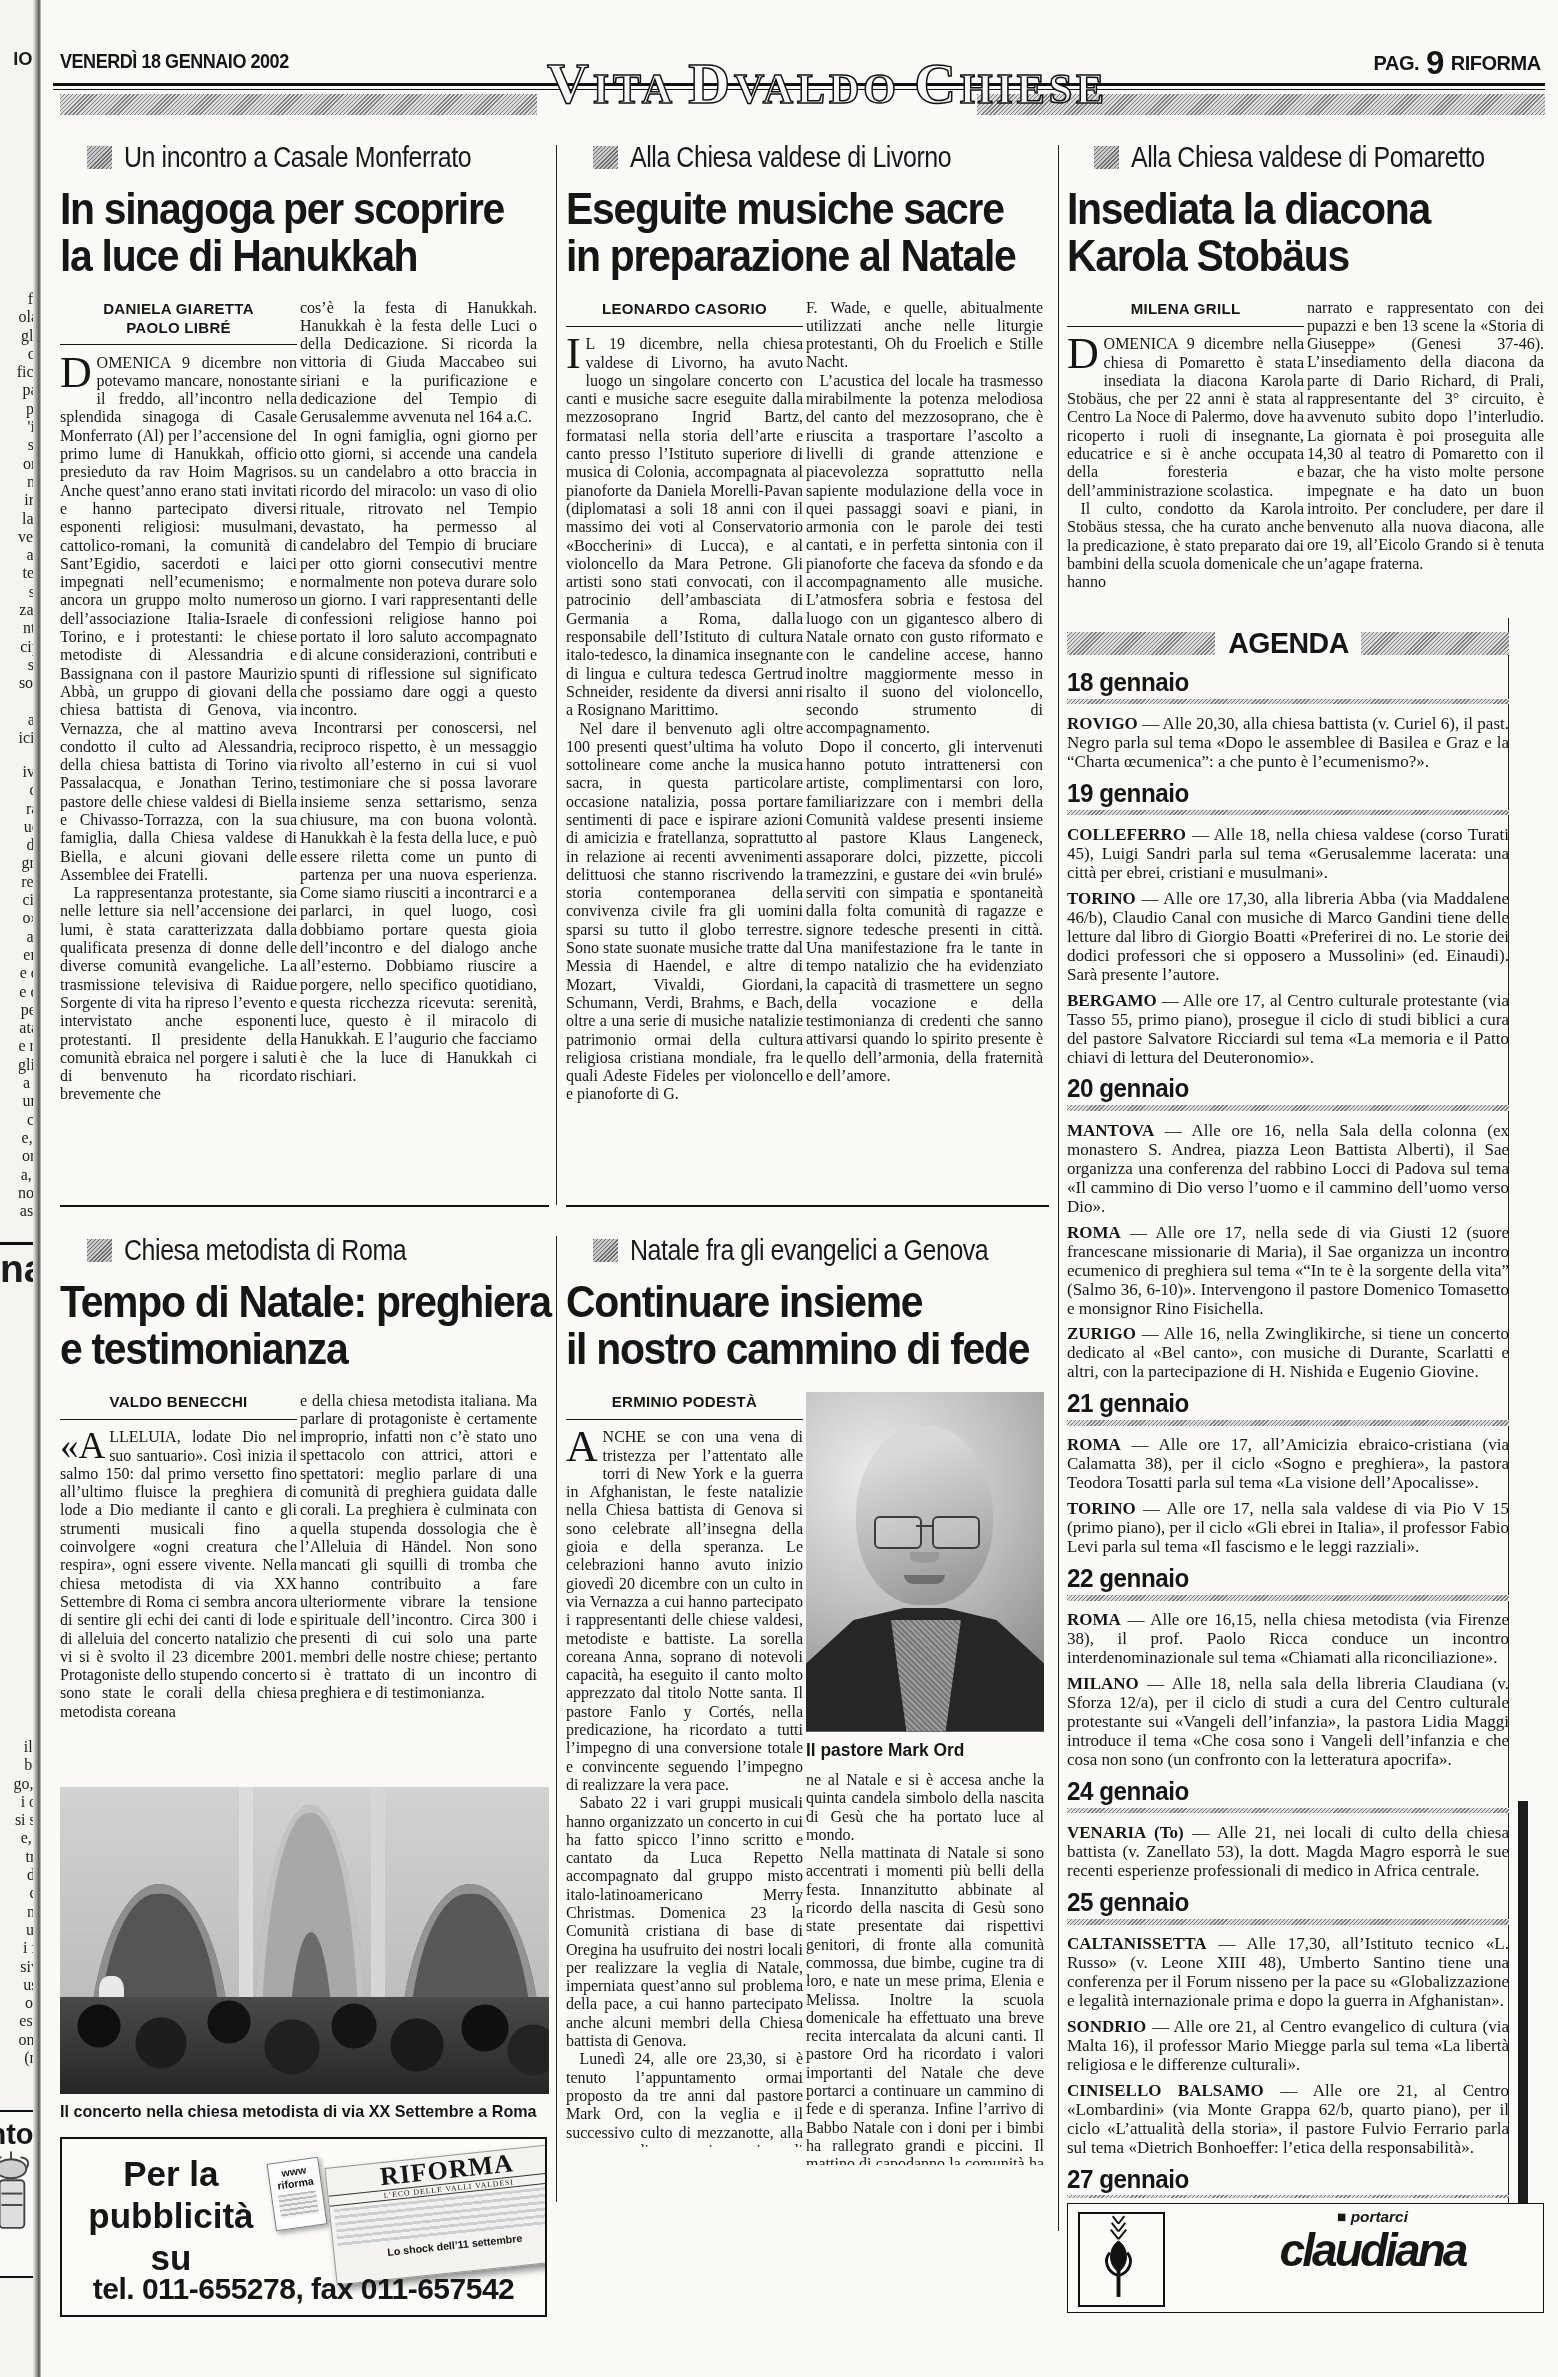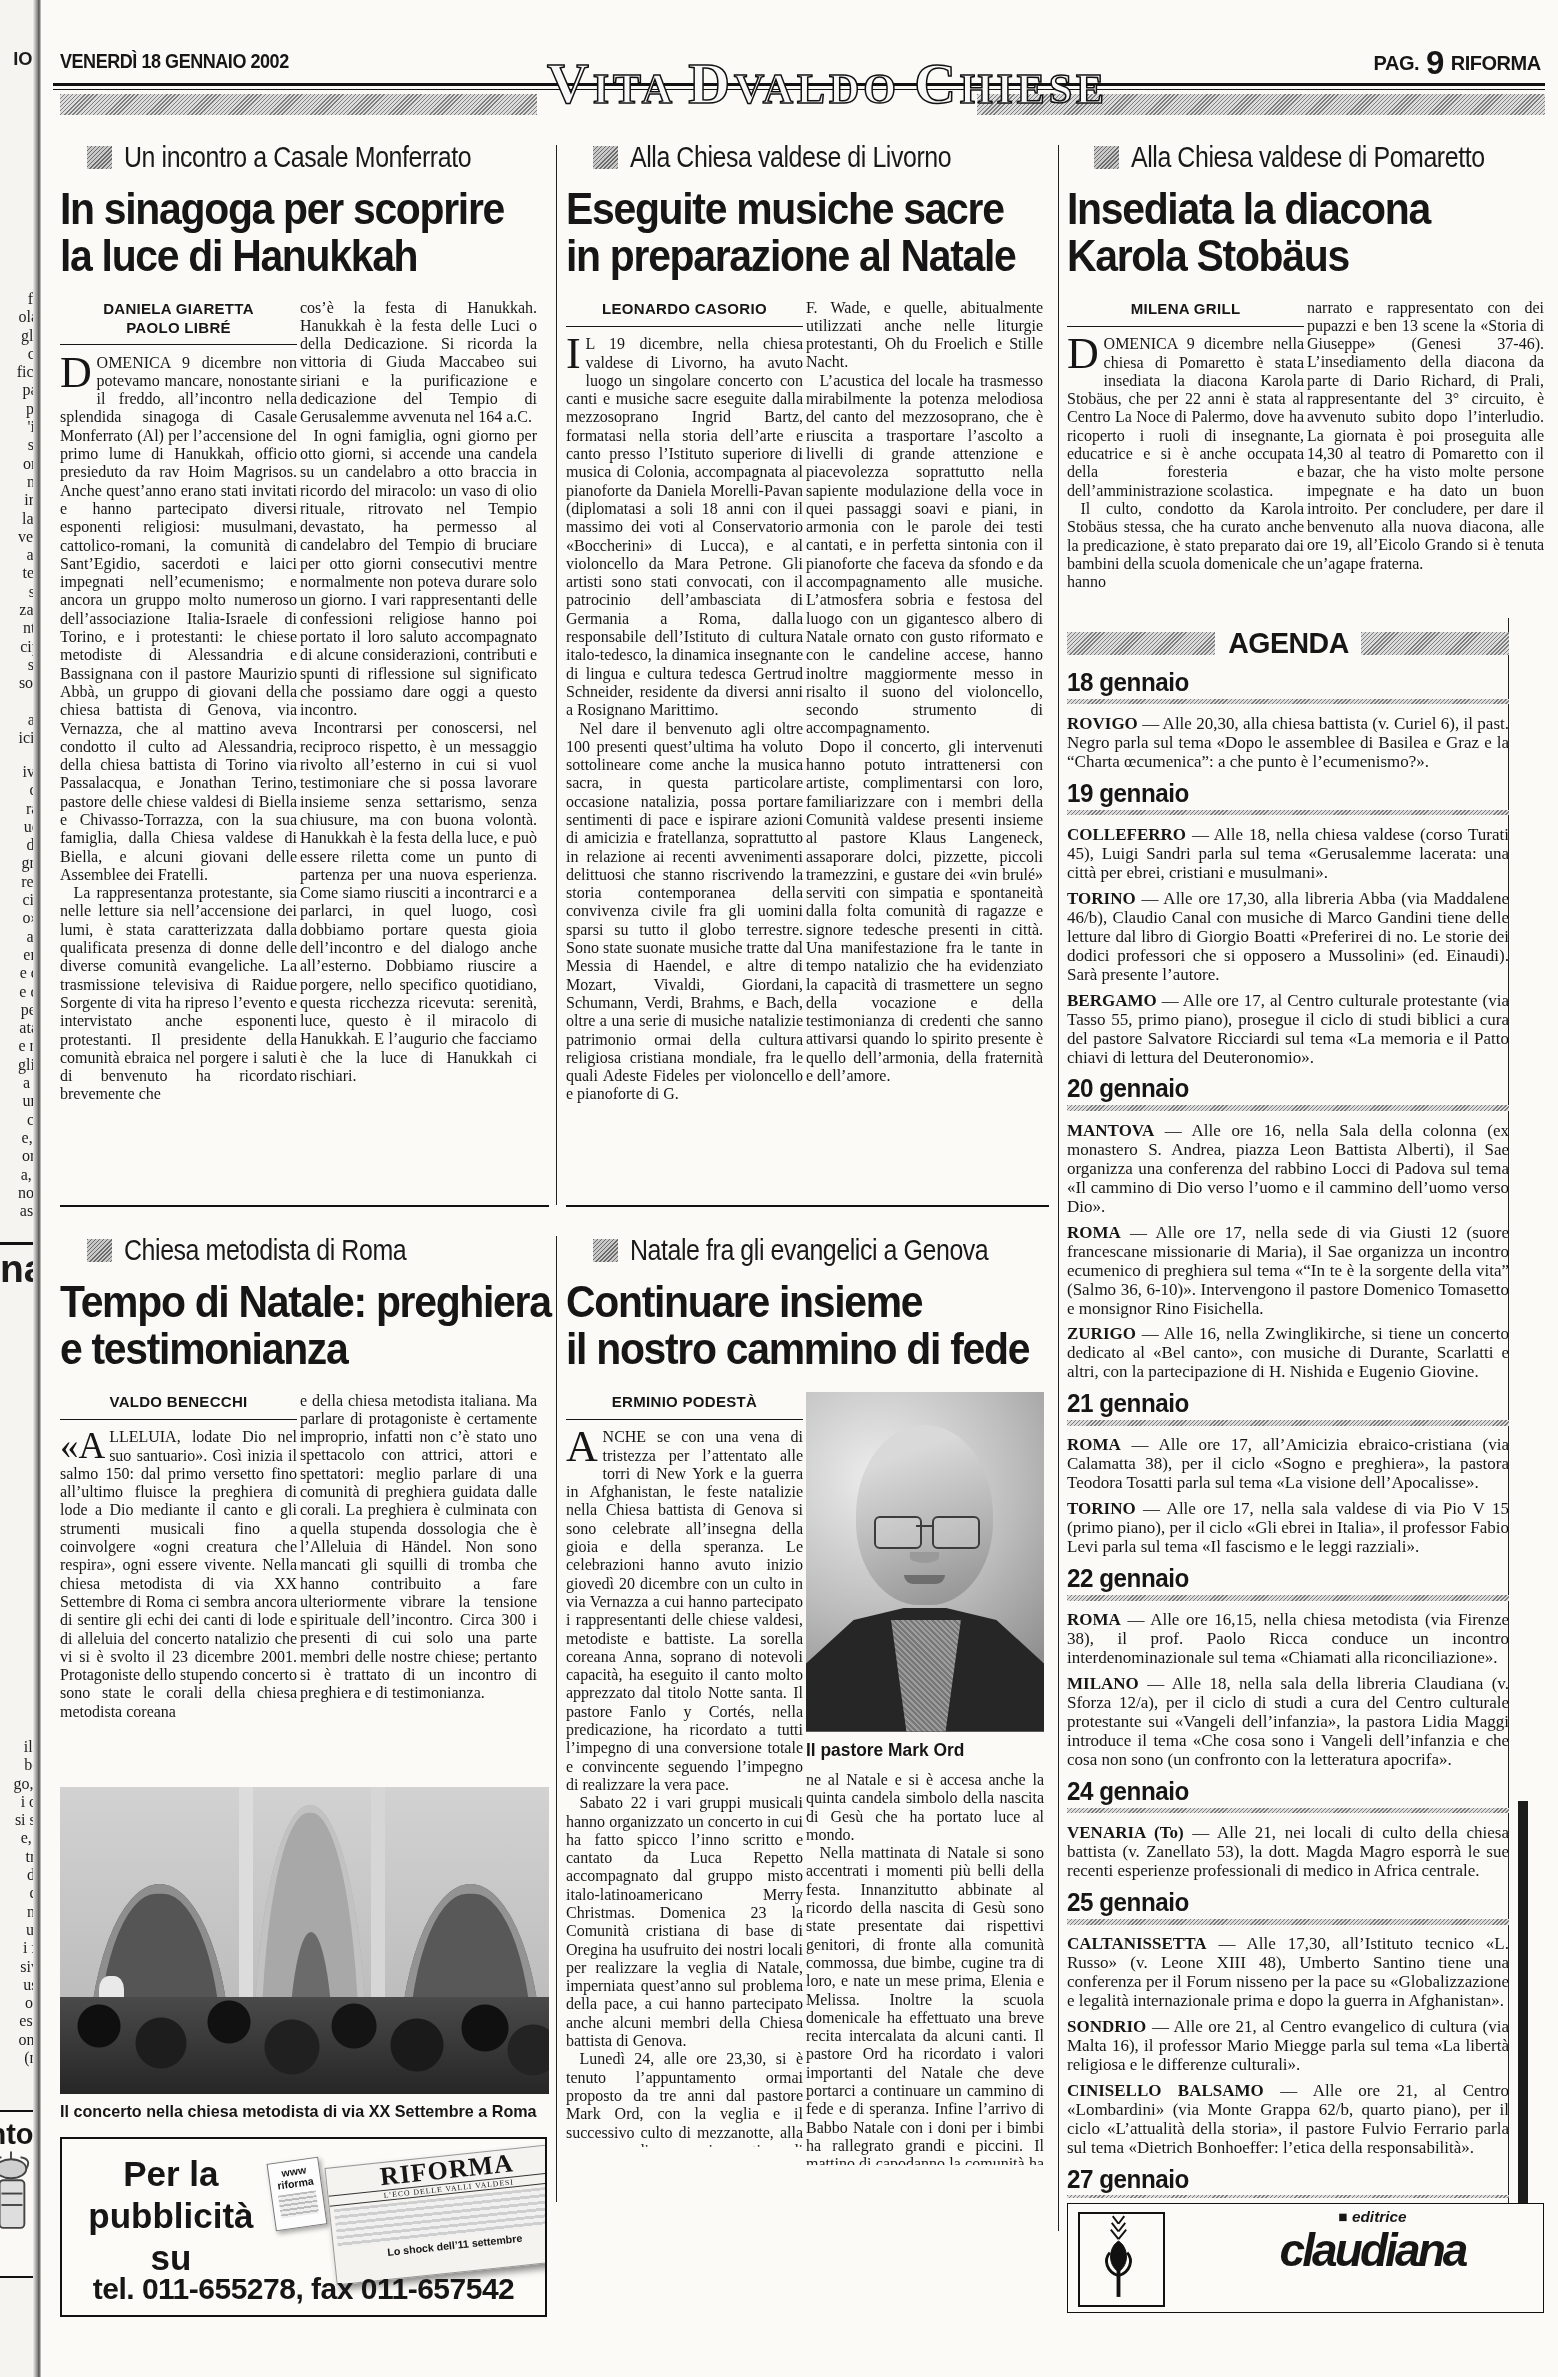--- a/index.html
+++ b/index.html
@@ -426,19 +426,19 @@
       <svg width="77" height="85" viewBox="0 0 80 88">
         <g stroke="#111" fill="#111">
           <line x1="40" y1="30" x2="40" y2="86" stroke-width="4"></line>
           <path d="M40 10 L34 2 M40 10 L46 2 M40 18 L33 9 M40 18 L47 9 M40 26 L32 16 M40 26 L48 16" stroke-width="2" fill="none"></path>
           <path d="M40 28 C30 34 28 52 40 60 C52 52 50 34 40 28 Z"></path>
           <path d="M31 40 C24 48 28 60 40 64 M49 40 C56 48 52 60 40 64" stroke-width="3" fill="none"></path>
         </g>
       </svg>
     </div>
     <div class="abs" style="left:145px;top:3.9px;width:319px;text-align:center;">
-      <span class="cl-ed">■ <span>editrice</span></span>
+      <span class="cl-ed">■ <span>portarci</span></span>
       <div class="cl-name">claudiana</div>
     </div>
   </div>
 
 </div>
 
 
 </body></html>

